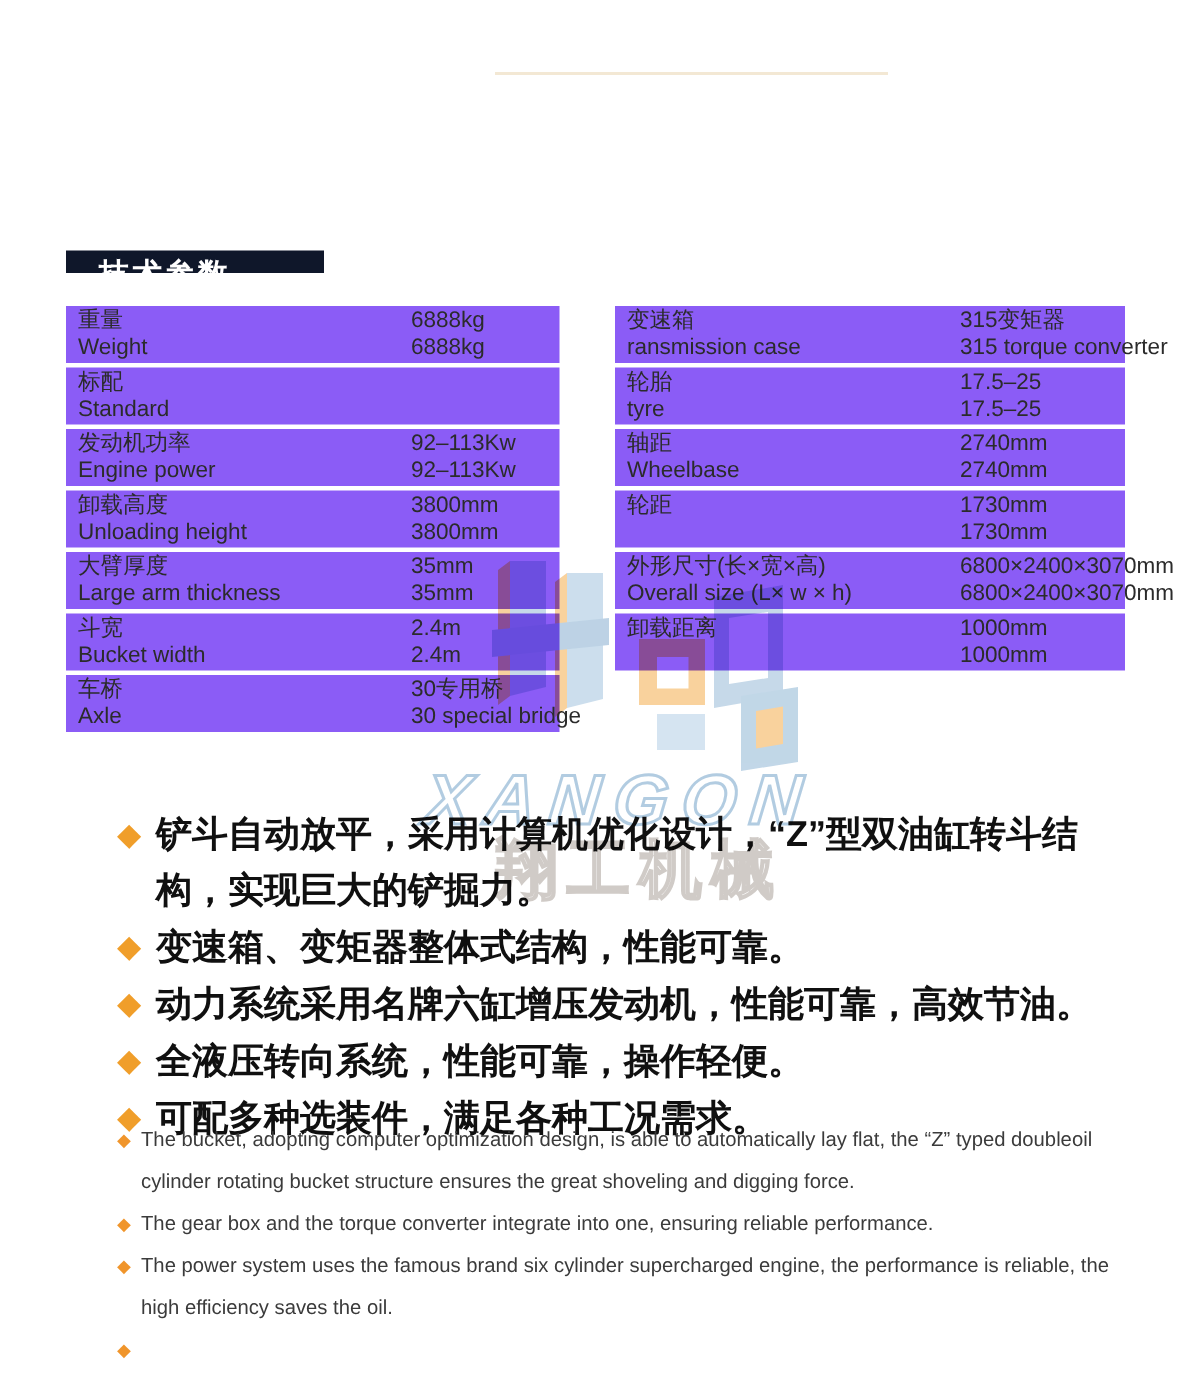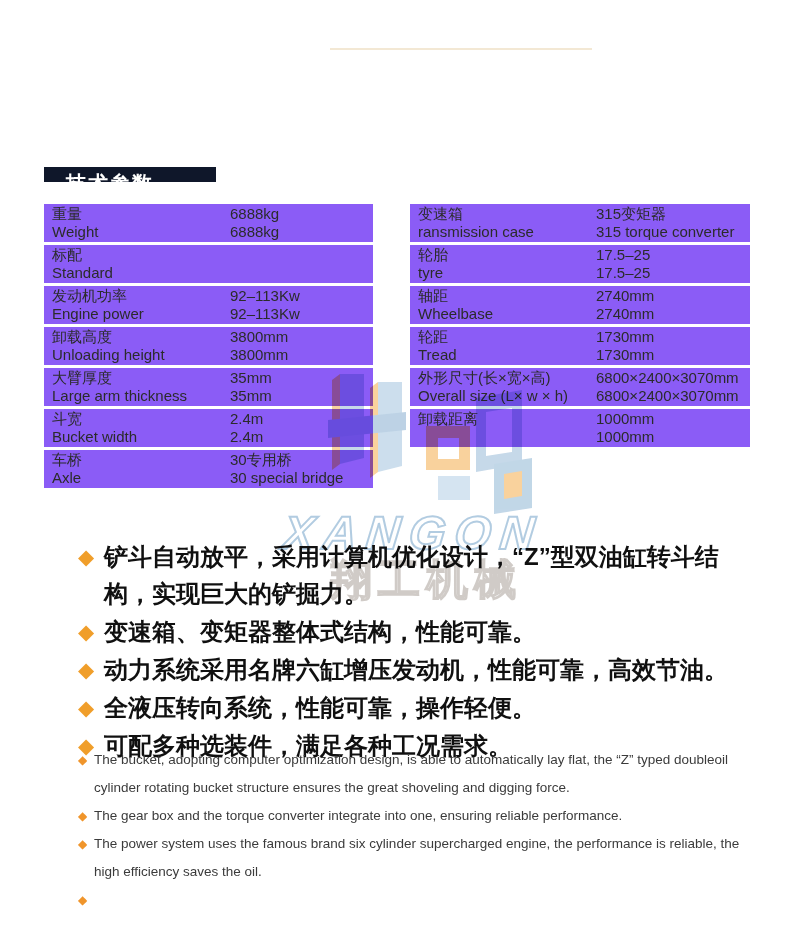--- a/index.html
+++ b/index.html
@@ -21,21 +21,21 @@
   }
   
   .spec-col { position:absolute; top:204px; }
   .spec-col.left  { left:44px;  width:329px; }
   .spec-col.right { left:393px; width:357px;padding-left:17px; }
   .spec-row {
     height:38px; margin-bottom:3px; background:#8b5cf6;
     display:flex; padding:1px 0 0 8px;
   }
   .spec-row .labels { width:178px; flex:none; }
-  .spec-row .values { flex:1; }
+  .spec-row .values { flex:1;margin-left:44px; }
   .spec-row .cn, .spec-row .en {
     font-size:15px; line-height:18px; color:#2b2b2b; white-space:nowrap;
   }
   
   .features-cn { position:absolute; left:78px; top:538px; width:668px; }
   .features-cn .feat {
     position:relative; padding-left:26px; font-size:24px; font-weight:bold;
     line-height:37px; color:#101010; margin-bottom:1px;
   }
   .features-cn .d {
@@ -174,21 +174,20 @@
           <div class="en">Wheelbase</div>
         </div>
       <div class="values">
           <div class="cn">2740mm</div>
           <div class="en">2740mm</div>
         </div>
     </div>
     <div class="spec-row">
       <div class="labels">
           <div class="cn">轮距</div>
-          <div class="en">Tread</div>
         </div>
       <div class="values">
           <div class="cn">1730mm</div>
           <div class="en">1730mm</div>
         </div>
     </div>
     <div class="spec-row">
       <div class="labels">
           <div class="cn">外形尺寸(长×宽×高)</div>
           <div class="en">Overall size (L× w × h)</div>

